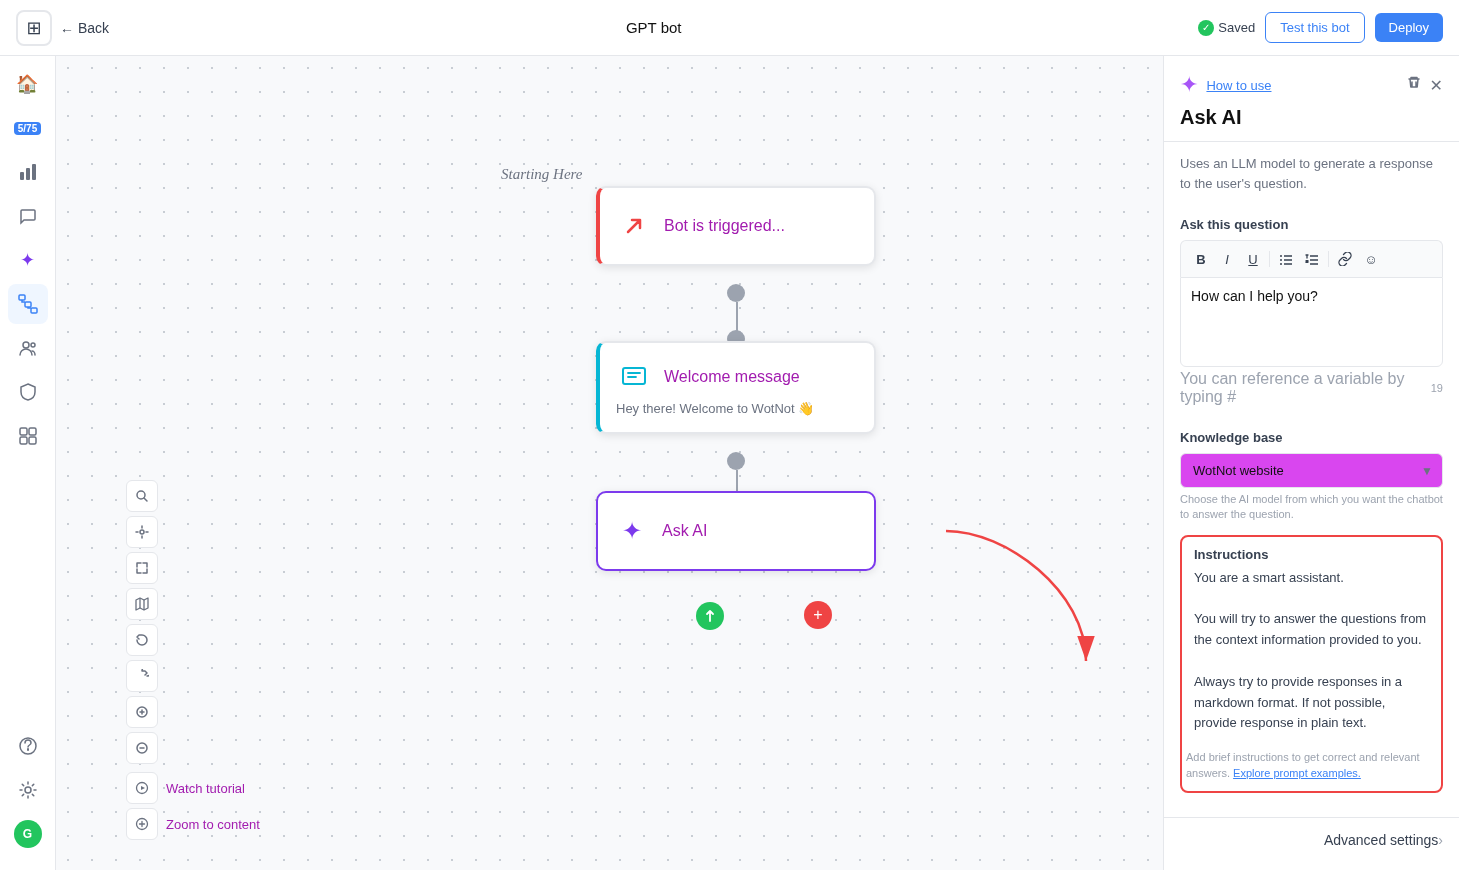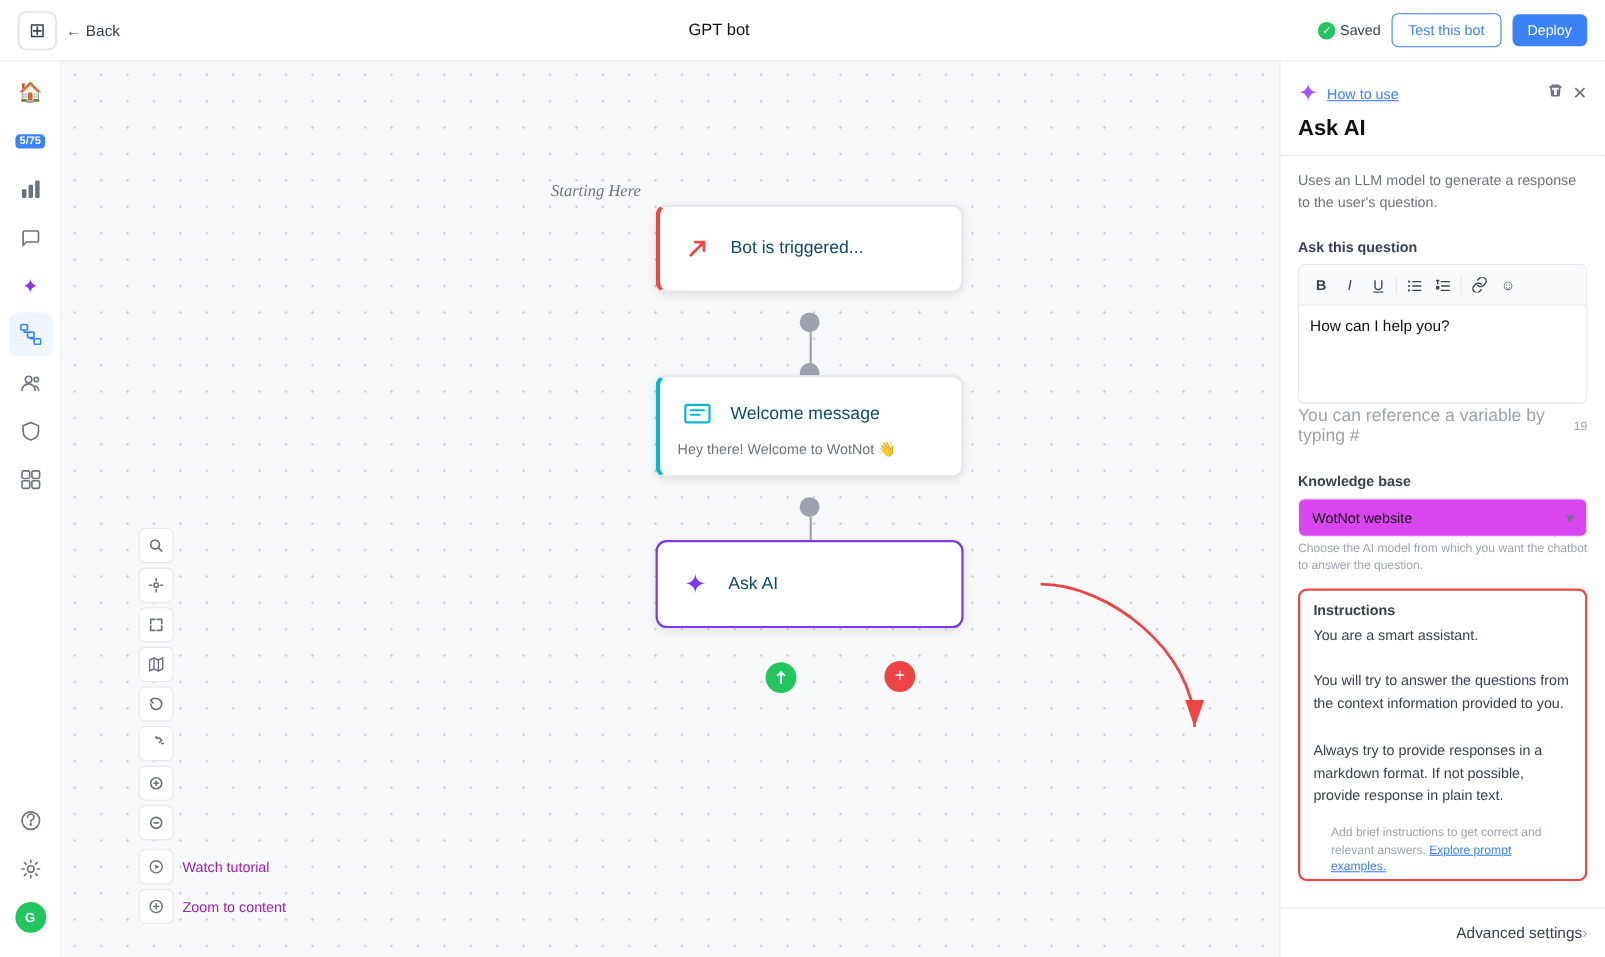--- a/index.html
+++ b/index.html
@@ -67,21 +67,21 @@
       border-left: 4px solid #06b6d4; border-radius: 10px;
       padding: 16px;
     }
     .node-askai {
       left: 540px; top: 435px; width: 280px;
       border: 2px solid #7c3aed; border-radius: 10px;
       display: flex; align-items: center; gap: 12px; padding: 20px 16px;
     }
 
     .node-icon { width: 36px; height: 36px; display: flex; align-items: center; justify-content: center; font-size: 22px; flex-shrink: 0; }
-    .node-title { font-size: 16px; font-weight: 500; color: #0c4a6e; }
+    .node-title { font-size: 16px; font-weight: 500; color: #a21caf; }
     .node-subtitle { font-size: 13px; color: #6b7280; margin-top: 4px; }
 
     .welcome-header { display: flex; align-items: center; gap: 12px; margin-bottom: 6px; }
 
     
     .connector {
       position: absolute; left: 680px; width: 2px; background: #9ca3af;
     }
     .connector-dot {
       position: absolute; left: 671px; width: 18px; height: 18px;
@@ -173,21 +173,21 @@
     .instructions-box {
       border: 2px solid #ef4444; border-radius: 8px;
       margin: 12px 16px 0; padding: 0;
       overflow: hidden;
     }
     .instructions-label { font-size: 13px; font-weight: 600; color: #374151; padding: 10px 12px 6px; }
     .instructions-text {
       padding: 0 12px 10px; font-size: 13px; color: #374151; line-height: 1.6;
       max-height: 180px; overflow-y: auto;
     }
-    .instructions-hint { font-size: 11px; color: #9ca3af; padding: 6px 28px 10px; line-height: 1.4; }
+    .instructions-hint { font-size: 11px; color: #9ca3af; padding: 6px 4px 10px; line-height: 1.4; }
     .explore-link { color: #3b82f6; text-decoration: underline; cursor: pointer; }
 
     
     .advanced-row {
       display: flex; align-items: center; justify-content: flex-end;
       padding: 14px 16px; border-top: 1px solid #e5e7eb; margin-top: 24px;
       cursor: pointer;
     }
     .advanced-label { font-size: 14px; font-weight: 500; color: #374151; }
     .chevron-right { color: #9ca3af; font-size: 14px; }

